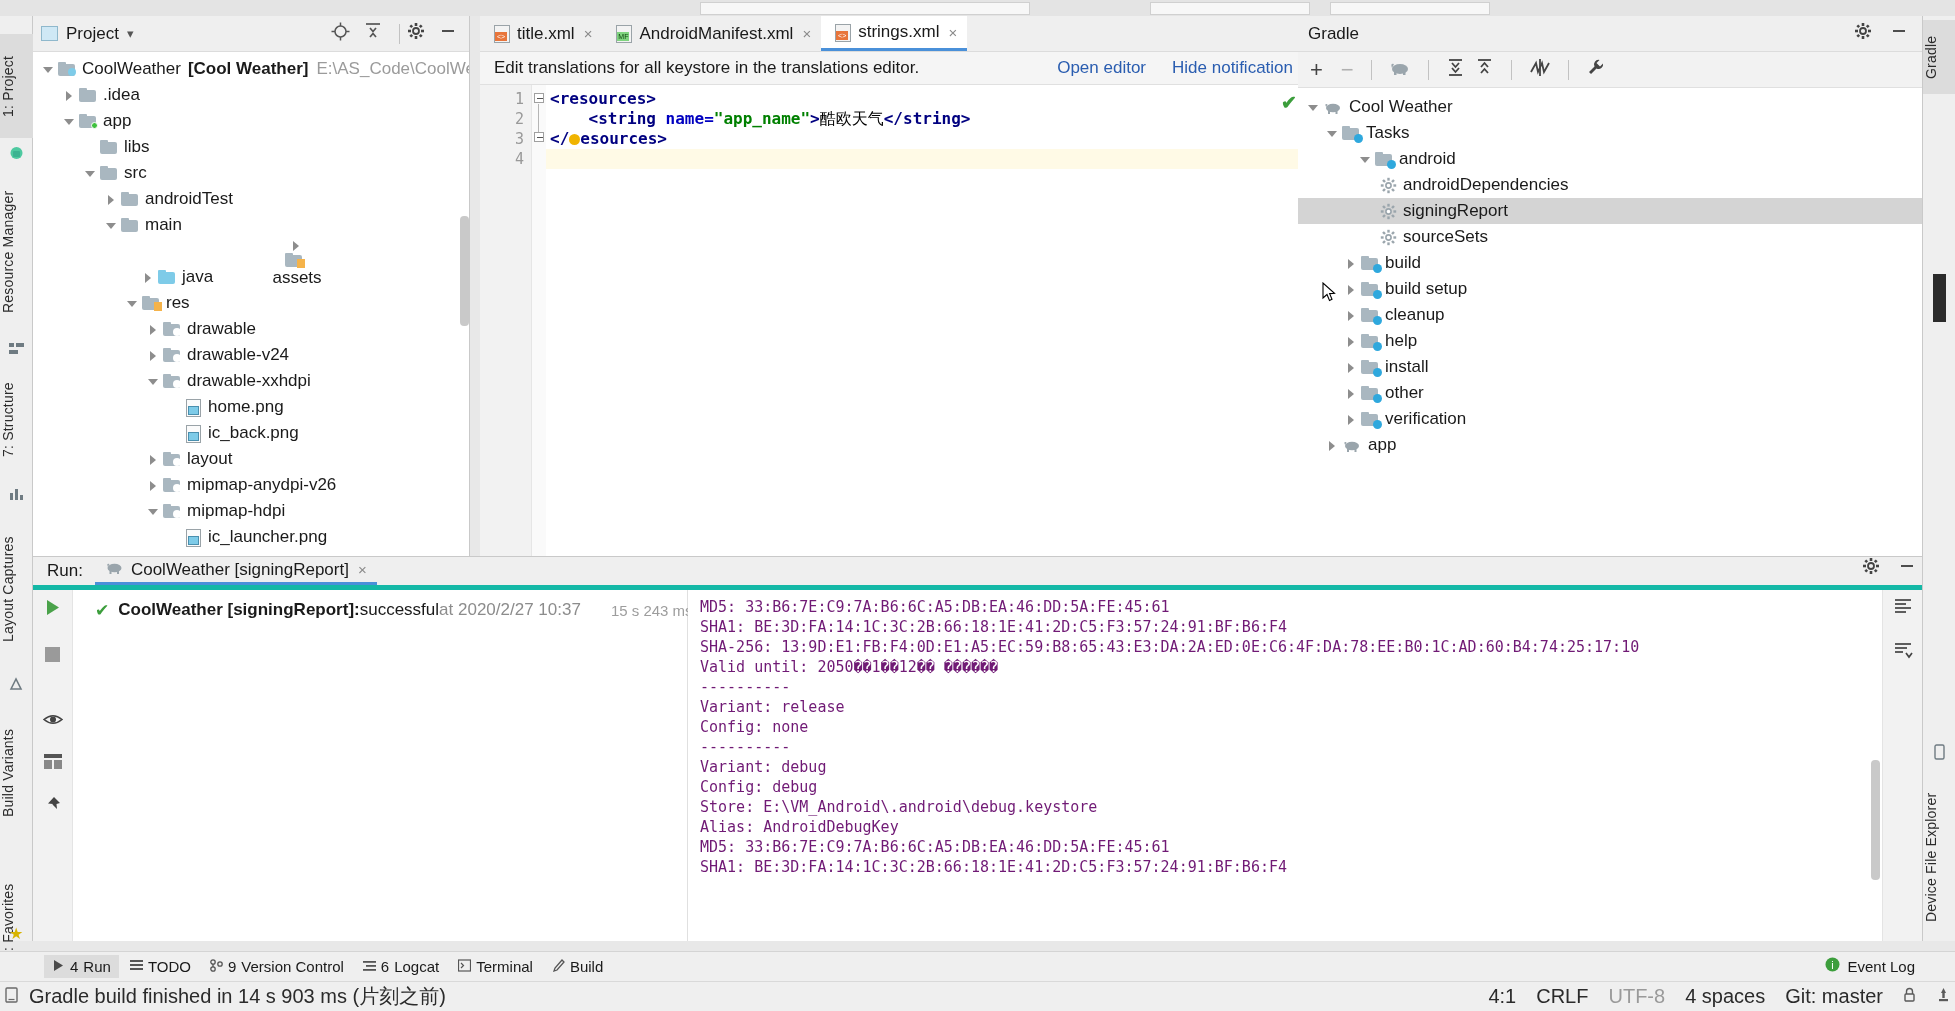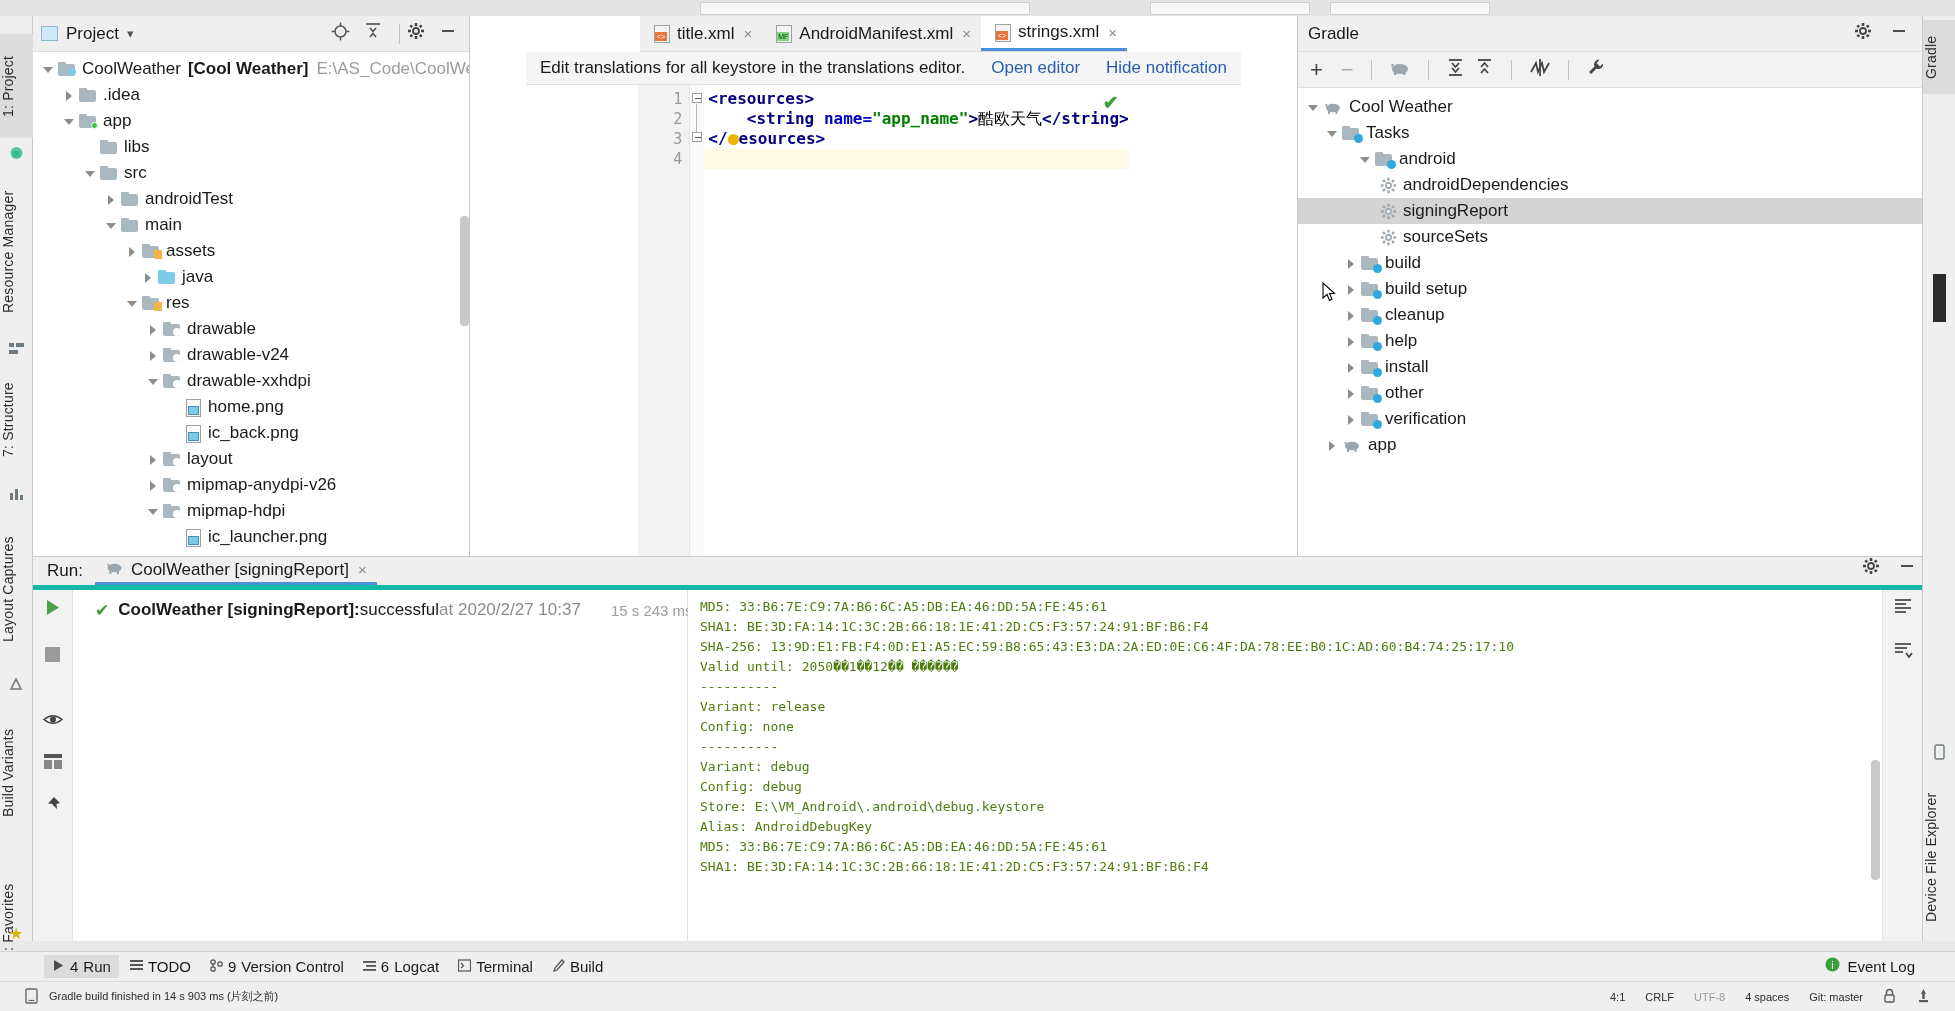--- a/index.html
+++ b/index.html
@@ -81,22 +81,22 @@
   .pngicon::after {
     content:""; position:absolute; left:4px; top:7px; width:9px; height:7px;
     background:#7ecbe8; border:1px solid #4a8fae;
   }
   .tlabel { color:#1a1a1a; }
   .tlabel.bold { font-weight:bold; }
   .tpath { color:#9b9b9b; margin-left:8px; }
 
   
   .editor {
-    position:absolute; left:470px; top:16px; width:828px; height:540px;
-    background:#fff; border-right:1px solid #c9c9c9; display:flex; flex-direction:column;align-items:center;
+    position:absolute; left:480px; top:16px; width:828px; height:540px;
+    background:#fff; border-right:1px solid #c9c9c9; display:flex; flex-direction:column;
   }
   .tabbar { height:36px; background:#efefef; display:flex; align-items:stretch; border-bottom:1px solid #dcdcdc; flex:none; }
   .etab { display:flex; align-items:center; padding:0 10px 0 12px; font-size:17px; position:relative; cursor:default; }
   .etab.active { background:#ffffff; border-bottom:3px solid #4a90d9; }
   .xicon { width:18px; height:17px; margin-right:7px; position:relative; flex:none; }
   .xicon::before { content:""; position:absolute; left:2px; top:0; width:14px; height:16px; background:#f3f3f3; border:1px solid #9aa3a8; }
   .xicon .tag { position:absolute; left:3px; bottom:1px; width:12px; height:9px; background:#e8753b; color:#fff;
     font-size:7px; line-height:9px; text-align:center; font-family:"Liberation Sans",sans-serif; }
   .xicon.mf .tag { background:#7fd47f; color:#0a3d0a; }
   .tabclose { margin-left:9px; color:#8a8a8a; font-size:15px; }
@@ -157,39 +157,39 @@
   .runhdr .lbl { display:flex; align-items:center; padding:0 12px 0 14px; font-size:17px; }
   .runtab { display:flex; align-items:center; padding:0 10px; font-size:17px; position:relative; border-bottom:3px solid #4a90d9; }
   .runbody { flex:1; display:flex; position:relative; overflow:hidden; }
   .rungutter { width:40px; background:#f2f2f2; border-right:1px solid #e4e4e4; padding-top:8px; flex:none;
                display:flex; flex-direction:column; align-items:center; gap:14px; }
   .runtree { width:615px; border-right:1px solid #e0e0e0; padding-top:7px; flex:none; position:relative; }
   .runtree .line { height:26px; display:flex; align-items:center; font-size:17px; white-space:nowrap; padding-left:22px; }
   .console { flex:1; padding-top:7px; position:relative; overflow:hidden; background:#fff; }
   .console .cl {
     height:20px; line-height:20px; font-family:"DejaVu Sans Mono", monospace;
-    font-size:13px; white-space:pre; padding-left:12px; color:#4d7c0f;
+    font-size:15px; white-space:pre; padding-left:12px; color:#701a75;
   }
   .runright { width:40px; background:#f2f2f2; border-left:1px solid #e4e4e4; padding-top:8px; flex:none;
               display:flex; flex-direction:column; align-items:center; gap:12px; }
 
   
   .bottomtabs {
     position:absolute; left:0; bottom:30px; width:1955px; height:30px;
     background:#efefef; border-top:1px solid #d4d4d4;
     display:flex; align-items:center; padding-left:44px; gap:3px; font-size:15px;
   }
   .btab { display:flex; align-items:center; gap:5px; padding:3px 8px; white-space:nowrap; }
   .btab.sel { background:#dcdcdc; }
 
   
   .statusbar {
     position:absolute; left:0; bottom:0; width:1955px; height:30px;
     background:#efefef; border-top:1px solid #d9d9d9;
-    display:flex; align-items:center; padding:0 24px; font-size:11px; color:#2b2b2b;
+    display:flex; align-items:center; padding:0 4px; font-size:20px; color:#2b2b2b;
   }
   .statusbar .item { margin-left:20px; white-space:nowrap; }
   .statusbar .dim { color:#9a9a9a; }
 
   
   .mousecursor { position:absolute; left:1322px; top:282px; width:16px; height:22px; z-index:60; pointer-events:none; }
 </style>
 </head>
 <body>
 
@@ -343,21 +343,21 @@
         <div class="tnode" style="padding-left: 71px;">
           <span class="arrow closed"></span>
           <span class="ficon folder"></span>
           <span class="tlabel">androidTest</span>
         </div>
         <div class="tnode" style="padding-left: 71px;">
           <span class="arrow open"></span>
           <span class="ficon folder"></span>
           <span class="tlabel">main</span>
         </div>
-        <div class="tnode" style="padding-left: 92px;">
+        <div class="tnode" style="padding-left: 92px; flex-direction: column;">
           <span class="arrow closed"></span>
           <span class="ficon folder">
             <i class="badge-res"></i>
           </span>
           <span class="tlabel">assets</span>
         </div>
         <div class="tnode" style="padding-left: 108px;">
           <span class="arrow closed"></span>
           <span class="ficon folder blue"></span>
           <span class="tlabel">java</span>

